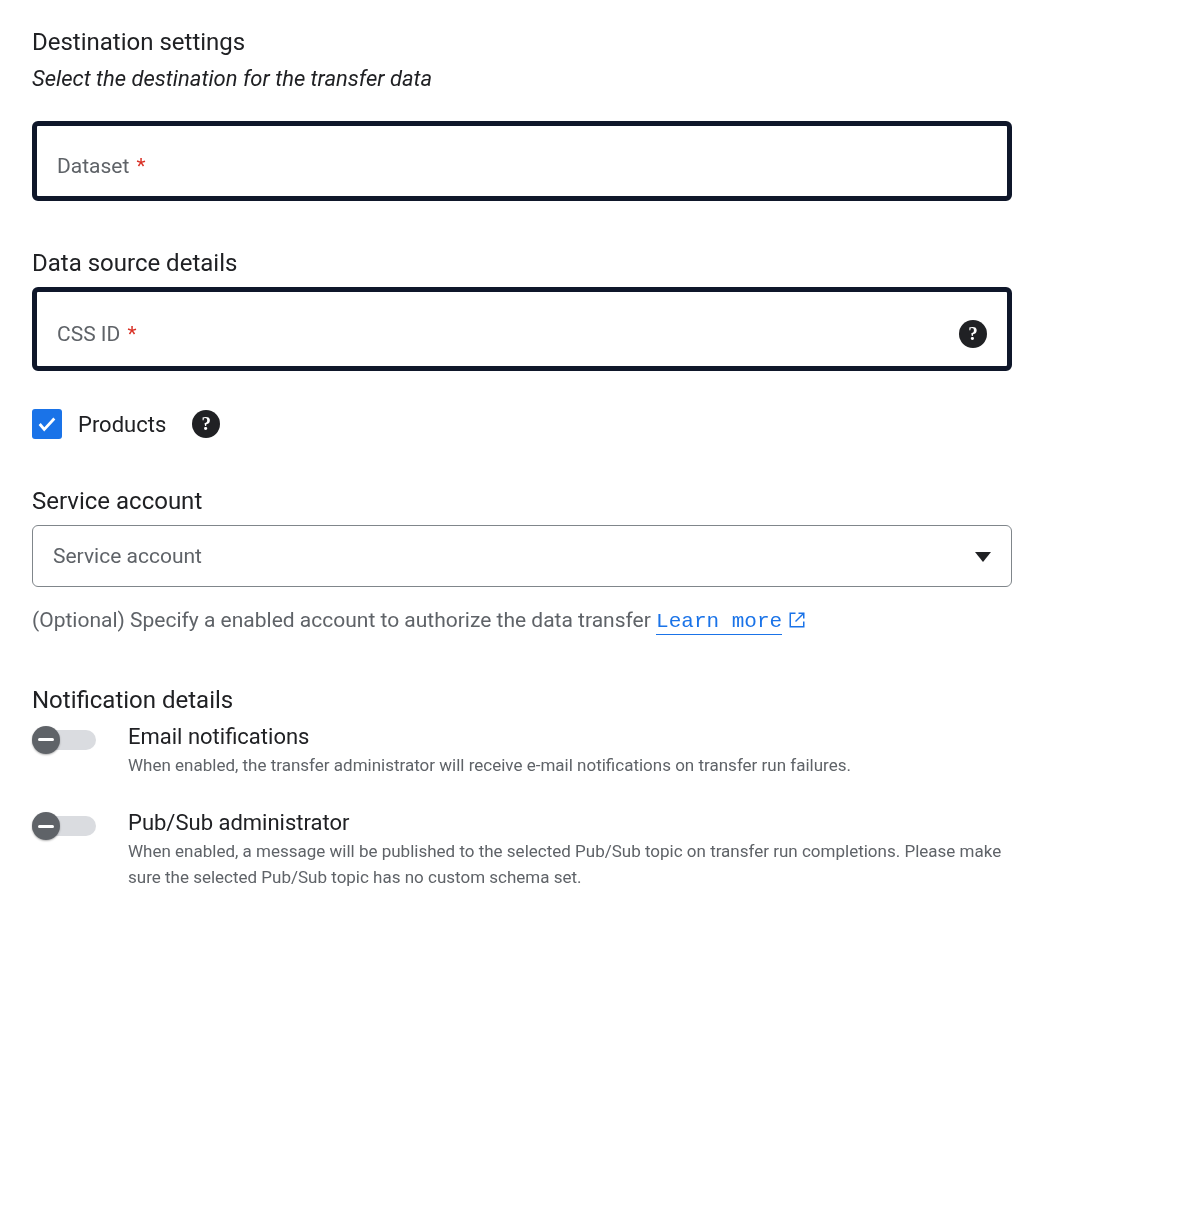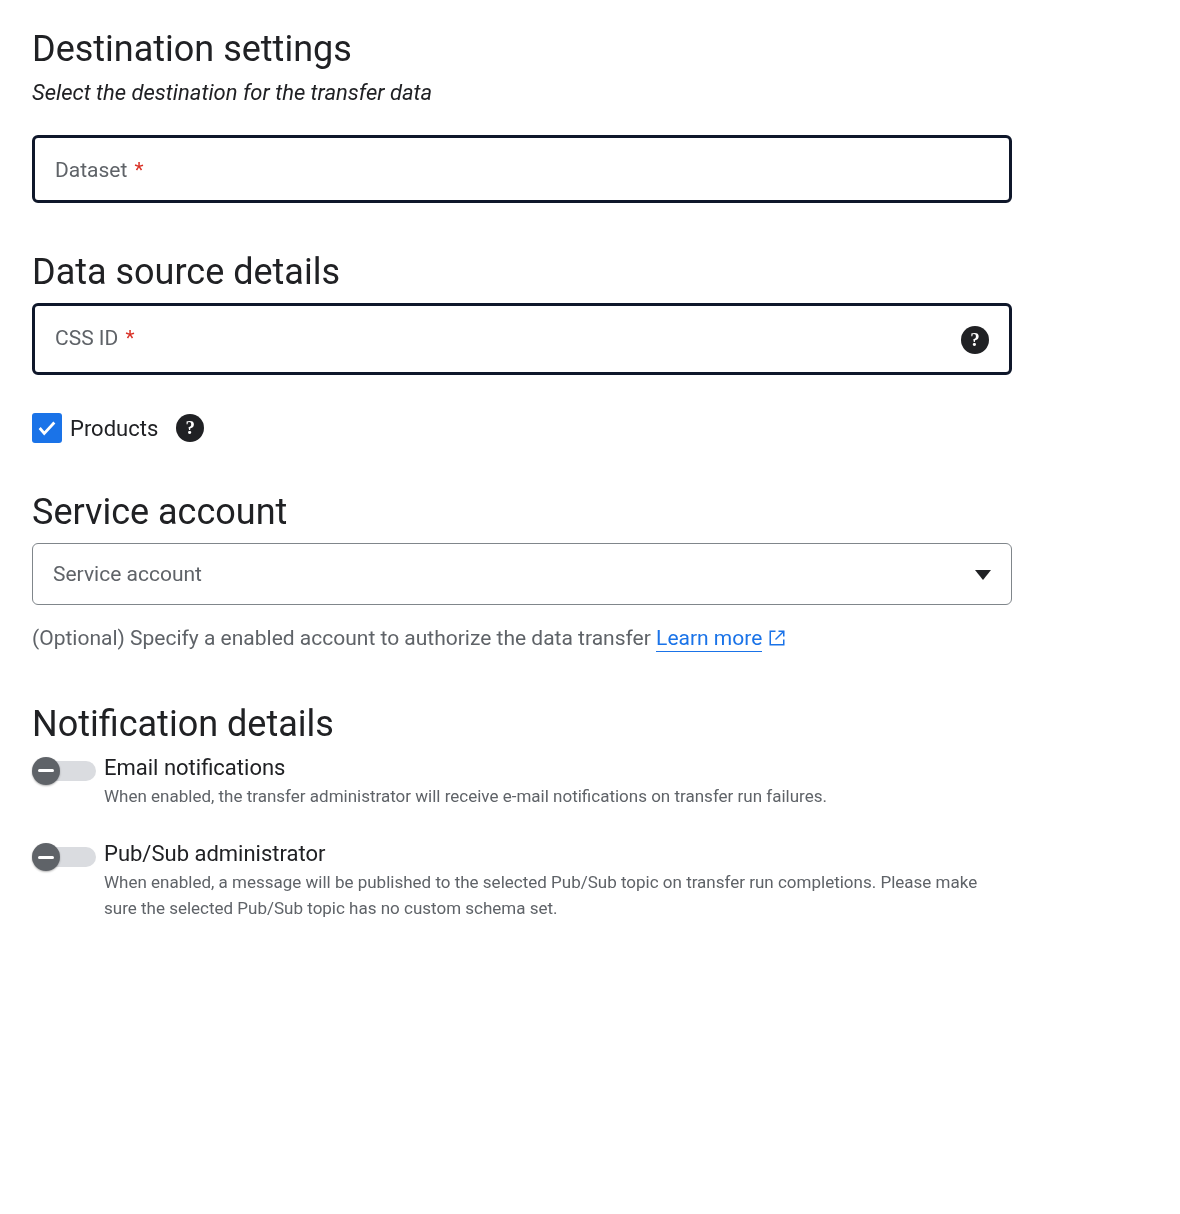--- a/index.html
+++ b/index.html
@@ -11,39 +11,39 @@
     font-family: Roboto, 'Helvetica Neue', Arial, sans-serif;
     background: #fff;
     color: #202124;
     padding: 28px 32px;
     width: 1180px;
   }
   .section {
     margin-bottom: 48px;
   }
   .section-title {
-    font-size: 36px;
+    font-size: 24px;
     font-weight: 400;
     color: #202124;
     margin-bottom: 10px;
     letter-spacing: 0;
   }
   .section-subtitle {
     font-size: 22px;
     color: #202124;
     margin-bottom: 30px;
     font-style: italic;
   }
   .field-wrap {
     position: relative;
-    border: 3px solid #0f172a;
+    border: 5px solid #0f172a;
     border-radius: 6px;
-    padding: 20px 20px 18px 20px;
-    display: flex;
-    align-items: flex-start;
+    padding: 28px 20px 18px 20px;
+    display: flex;
+    align-items: center;
     margin-bottom: 0;
   }
   .field-label {
     font-size: 21px;
     color: #5f6368;
   }
   .req {
     color: #d93025;
     margin-left: 2px;
   }
@@ -60,21 +60,21 @@
     font-weight: 700;
     font-family: Georgia, serif;
     flex-shrink: 0;
   }
   .field-wrap .help-icon {
     margin-left: auto;
   }
   .checkbox-row {
     display: flex;
     align-items: center;
-    gap: 8px;
+    gap: 16px;
     margin-top: 38px;
   }
   .checkbox {
     width: 30px;
     height: 30px;
     border-radius: 3px;
     background: #1a73e8;
     display: flex;
     align-items: center;
     justify-content: center;
@@ -116,36 +116,37 @@
   .helper-text {
     font-size: 21px;
     color: #5f6368;
     line-height: 1.5;
   }
   .helper-text a {
     color: #1a73e8;
     text-decoration: none;
     border-bottom: 1px solid #1a73e8;
     padding-bottom: 1px;
+    font-family: Liberation Mono, monospace;
   }
   .ext-link-icon {
     display: inline-flex;
     vertical-align: -2px;
     margin-left: 6px;
   }
   .ext-link-icon svg {
     width: 18px;
     height: 18px;
     stroke: #1a73e8;
     fill: none;
     stroke-width: 2;
   }
   .toggle-row {
     display: flex;
-    gap: 8px;
+    gap: 32px;
     margin-bottom: 32px;
     align-items: flex-start;
   }
   .toggle {
     position: relative;
     width: 64px;
     height: 28px;
     flex-shrink: 0;
     margin-top: 2px;
   }

